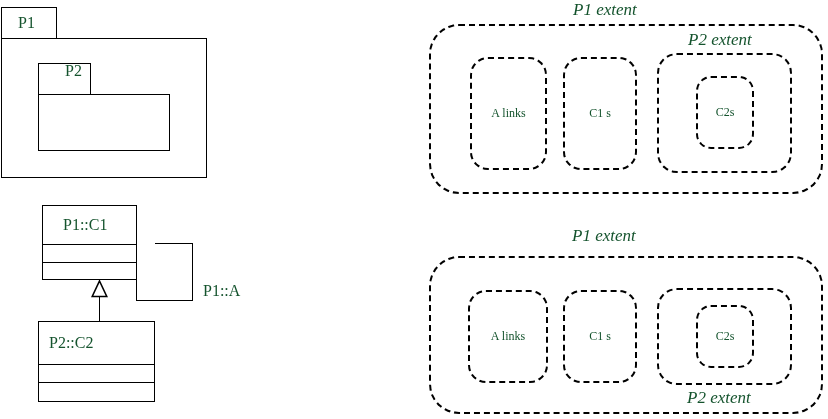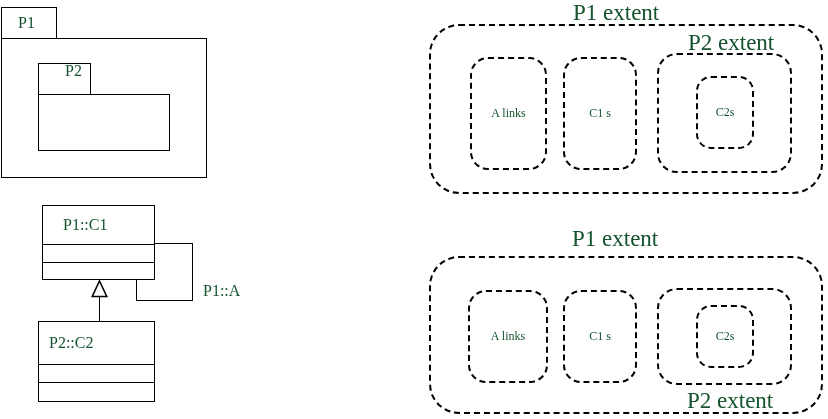--- a/index.html
+++ b/index.html
@@ -17,36 +17,36 @@
   .hline { position: absolute; height: 1px; background: #000000; }
   .vline { position: absolute; width: 1px; background: #000000; }
   .label { position: absolute; font-size: 16px; line-height: 1.1; white-space: nowrap; }
   .tab-label { position: absolute; font-size: 16px; line-height: 31px; white-space: nowrap; }
   .class-box { position: absolute; border: 1px solid #000000; background: #ffffff; box-sizing: border-box; display: flex; flex-direction: column; }
   .compartment-name { border-bottom: 1px solid #000000; display: flex; align-items: center; font-size: 16px; }
   .compartment-attrs { border-bottom: 1px solid #000000; }
   .compartment-ops { flex: 1; }
   .dashed-box { position: absolute; border: 2px dashed #000000; box-sizing: border-box; background: transparent; }
   .set-box { display: flex; align-items: center; justify-content: center; font-size: 12px; }
-  .extent-title { position: absolute; font-size: 23px; white-space: nowrap; }
+  .extent-title { position: absolute; font-size: 17px; font-style: italic; white-space: nowrap; }
 </style>
 </head>
 <body>
 
 <div class="canvas">
 
   <div class="rect" style="left:1px; top:7px; width:56px; height:32px;"></div>
   <div class="tab-label" style="left:18px; top:7px;">P1</div>
   <div class="rect" style="left:1px; top:38px; width:206px; height:140px;"></div>
 
   <div class="rect" style="left:38px; top:63px; width:53px; height:32px;"></div>
   <div class="tab-label" style="left:57px; top:55px;margin-left:8px;">P2</div>
   <div class="rect" style="left:38px; top:94px; width:132px; height:57px;"></div>
 
-  <div class="class-box" style="left:42px; top:205px; width:113px; height:75px;">
+  <div class="class-box" style="left:42px; top:205px; width:95px; height:75px;">
     <div class="compartment-name" style="height:38px; padding-left:20px;">P1::C1</div>
     <div class="compartment-attrs" style="height:17px;"></div>
     <div class="compartment-ops"></div>
   </div>
 
   <div class="hline" style="left:155px; top:243px; width:38px;"></div>
   <div class="vline" style="left:192px; top:243px; height:58px;"></div>
   <div class="hline" style="left:136px; top:300px; width:57px;"></div>
   <div class="vline" style="left:136px; top:279px; height:22px;"></div>
   <div class="label" style="left:203px; top:259px;margin-top:23px;">P1::A</div>

